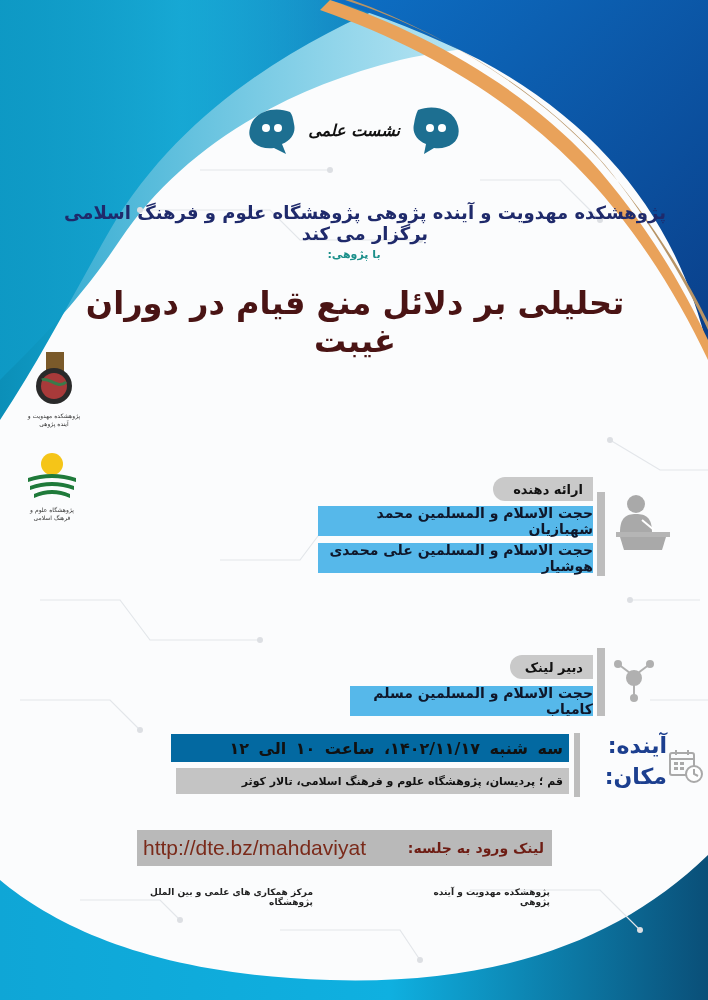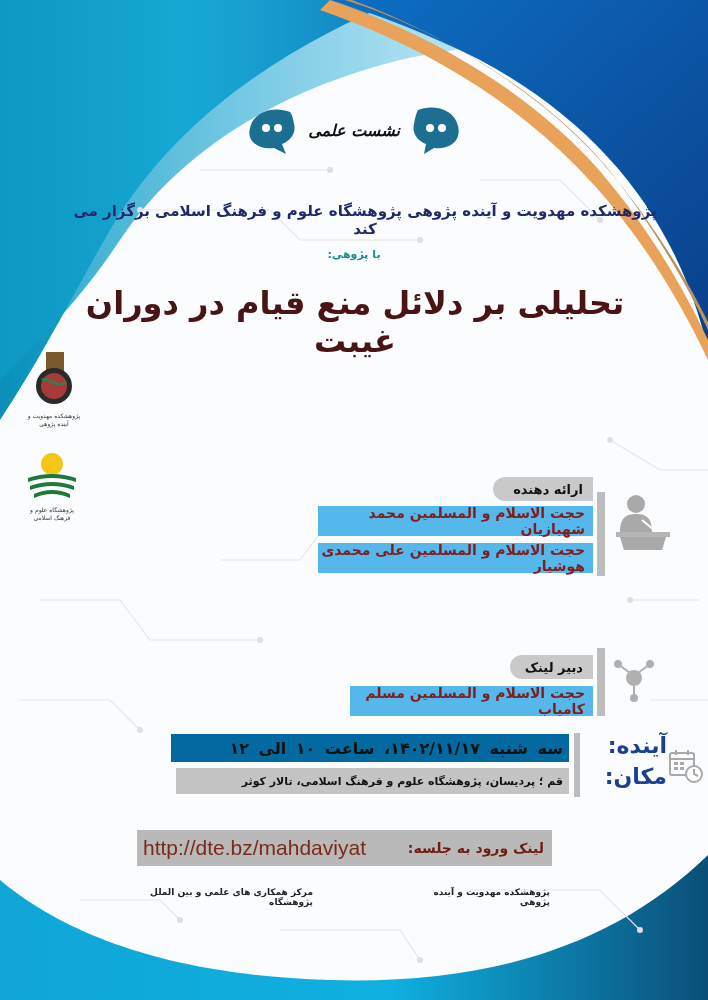--- a/index.html
+++ b/index.html
@@ -17,21 +17,21 @@
       direction: rtl;
     }
     .bubble { width: 52px; height: 48px; }
     .header-title {
       font-family: "DejaVu Sans", sans-serif; font-weight: bold;
       font-size: 16px; color: #111; letter-spacing: 0; font-style: italic;
     }
 
     .organizer {
       left: 60px; top: 202px; width: 610px; text-align: center; direction: rtl;
-      font-size: 15px; font-weight: bold; color: #1f2a6b;
+      font-size: 18px; font-weight: bold; color: #1f2a6b;
       font-family: "DejaVu Sans", sans-serif;
     }
     .topic-label {
       left: 0; top: 248px; width: 708px; text-align: center; direction: rtl;
       font-size: 11px; font-weight: bold; color: #1a8f8a;
     }
     .main-title {
       left: 60px; top: 284px; width: 590px; text-align: center; direction: rtl;
       font-size: 32px; font-weight: bold; color: #4a1414;
       font-family: "DejaVu Sans", sans-serif; letter-spacing: -0.5px;
@@ -51,22 +51,22 @@
     .tag-presenters { left: 493px; top: 477px; width: 100px; }
     .tag-secretary { left: 510px; top: 655px; width: 83px; }
 
     .vbar { background: #bdbdbd; width: 8px; }
     .vbar-1 { left: 597px; top: 492px; height: 84px; }
     .vbar-2 { left: 597px; top: 648px; height: 68px; }
     .vbar-3 { left: 574px; top: 733px; width: 6px; height: 64px; }
 
     .name-bar {
       background: #56b8ea; height: 30px; direction: rtl;
-      font-size: 14px; font-weight: bold; color: #7f1d1d;
-      display: flex; align-items: center; padding-right: 8px;
+      font-size: 14px; font-weight: bold; color: #0f172a;
+      display: flex; align-items: center; 
     }
     .name-1 { left: 318px; top: 506px; width: 275px; }
     .name-2 { left: 318px; top: 543px; width: 275px; }
     .name-3 { left: 350px; top: 686px; width: 243px; }
 
     .icon-speaker { left: 612px; top: 490px; width: 62px; height: 62px; }
     .icon-network { left: 610px; top: 654px; width: 48px; height: 56px; }
     .icon-calendar { left: 668px; top: 748px; width: 36px; height: 36px; }
 
     

